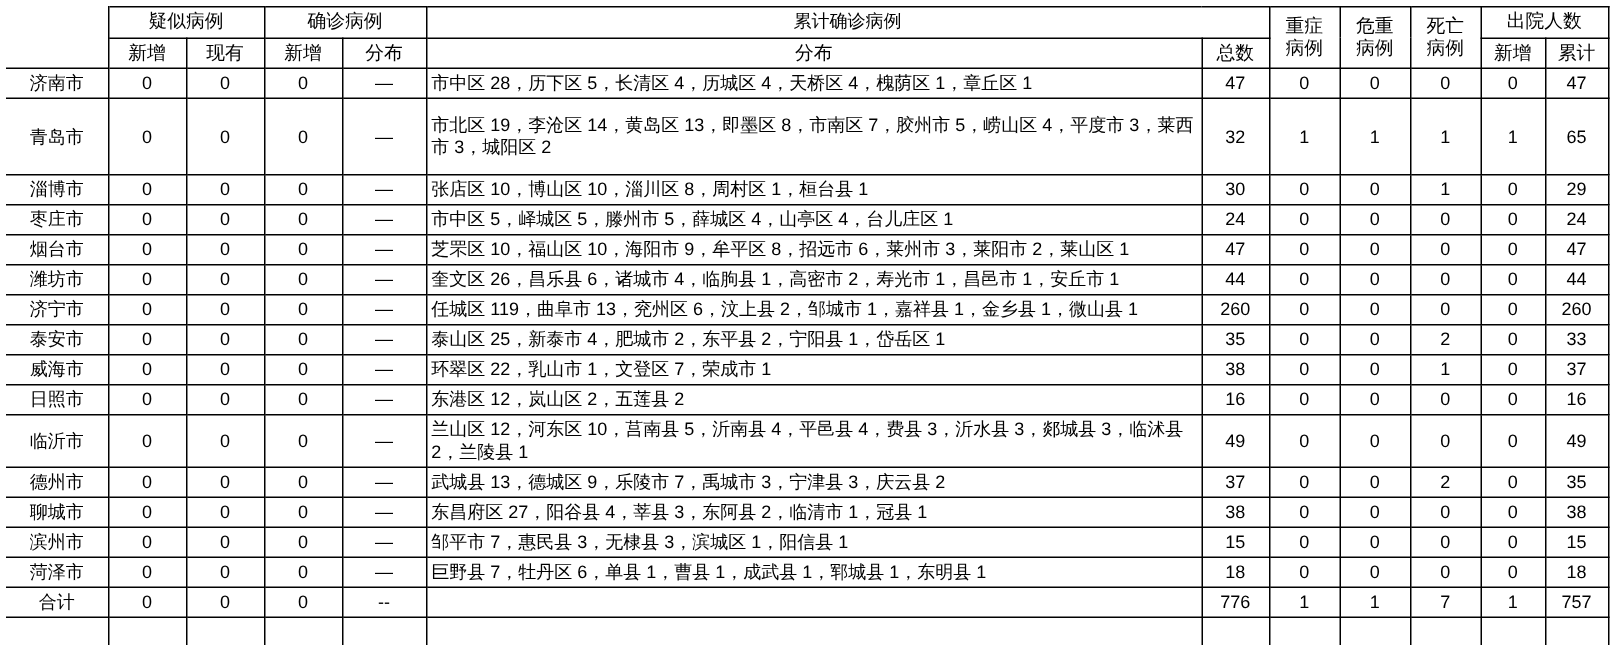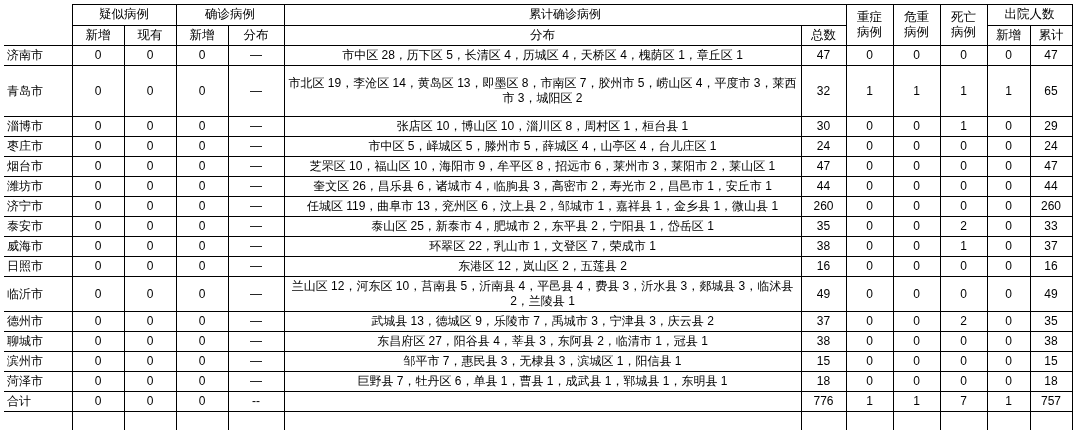--- a/index.html
+++ b/index.html
@@ -33,28 +33,29 @@
     line-height: 1.25;
     font-weight: normal;
   }
   
   .stub {
     border-top: none !important;
     border-left: none !important;
     border-bottom: none !important;
   }
   .city-cell {
+    text-align: center;
     white-space: nowrap;
     border-left: none !important;
   }
   .num {
     text-align: center;
   }
   .dist {
-    text-align: center;
+    text-align: left;
     padding-left: 6px;
     padding-right: 6px;
   }
   .hdr {
     text-align: center;
     font-size: 12.5px;
   }
   .hdr-main {
     text-align: center;
     font-size: 12px;
@@ -199,21 +200,21 @@
         <td class="num">0</td>
         <td class="num">47</td>
       </tr>
 
       <tr>
         <td class="city-cell">潍坊市</td>
         <td class="num">0</td>
         <td class="num">0</td>
         <td class="num">0</td>
         <td class="dash">—</td>
-        <td class="dist">奎文区 26，昌乐县 6，诸城市 4，临朐县 3，高密市 2，寿光市 2，昌邑市 1，安丘市 1</td>
+        <td class="dist">奎文区 26，昌乐县 6，诸城市 4，临朐县 1，高密市 2，寿光市 1，昌邑市 1，安丘市 1</td>
         <td class="num">44</td>
         <td class="num">0</td>
         <td class="num">0</td>
         <td class="num">0</td>
         <td class="num">0</td>
         <td class="num">44</td>
       </tr>
 
       <tr>
         <td class="city-cell">济宁市</td>

